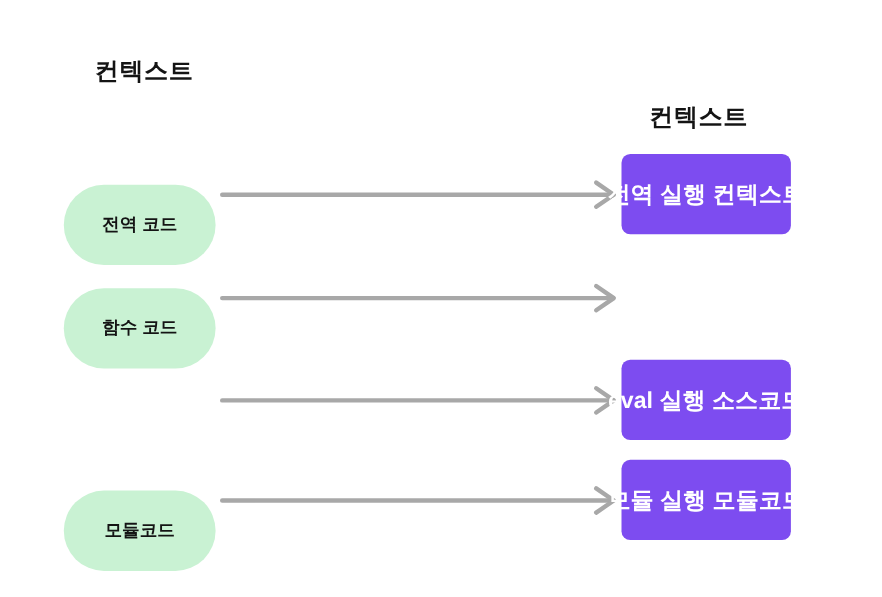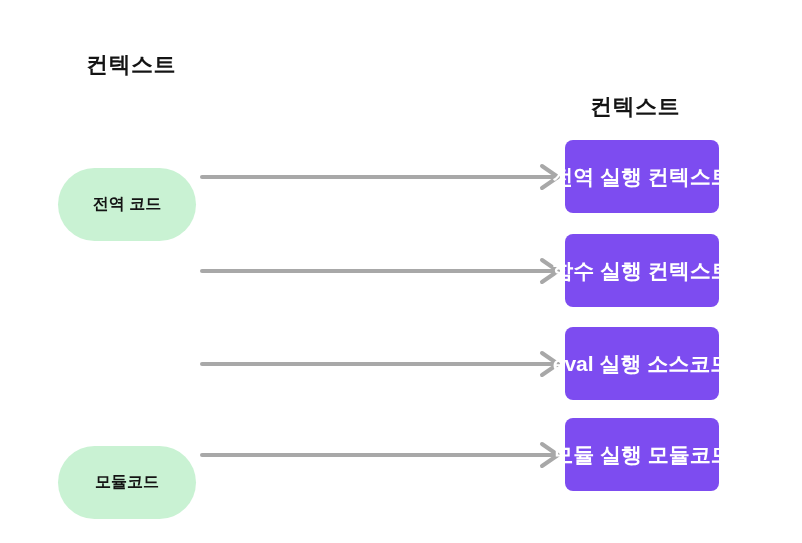--- a/index.html
+++ b/index.html
@@ -95,25 +95,25 @@
   <div class="row r0">
     <div class="pill">전역 코드</div>
     <svg class="arrow-svg" viewBox="0 0 366 28" xmlns="http://www.w3.org/2000/svg">
       <line x1="2" y1="14" x2="356" y2="14" stroke="#a8a8a8" stroke-width="4" stroke-linecap="round"></line>
       <polyline points="342,3 358,14 342,25" fill="none" stroke="#a8a8a8" stroke-width="4" stroke-linecap="round" stroke-linejoin="round"></polyline>
     </svg>
     <div class="ctx-box">전역 실행 컨텍스트</div>
   </div>
 
   <div class="row r1">
+    <div class="pill">함수 코드</div>
     <svg class="arrow-svg" viewBox="0 0 366 28" xmlns="http://www.w3.org/2000/svg">
       <line x1="2" y1="14" x2="356" y2="14" stroke="#a8a8a8" stroke-width="4" stroke-linecap="round"></line>
       <polyline points="342,3 358,14 342,25" fill="none" stroke="#a8a8a8" stroke-width="4" stroke-linecap="round" stroke-linejoin="round"></polyline>
     </svg>
-    <div class="ctx-box">함수 실행 컨텍스트</div>
   </div>
 
   <div class="row r2">
     <svg class="arrow-svg" viewBox="0 0 366 28" xmlns="http://www.w3.org/2000/svg">
       <line x1="2" y1="14" x2="356" y2="14" stroke="#a8a8a8" stroke-width="4" stroke-linecap="round"></line>
       <polyline points="342,3 358,14 342,25" fill="none" stroke="#a8a8a8" stroke-width="4" stroke-linecap="round" stroke-linejoin="round"></polyline>
     </svg>
     <div class="ctx-box">eval 실행 소스코드</div>
   </div>
 

